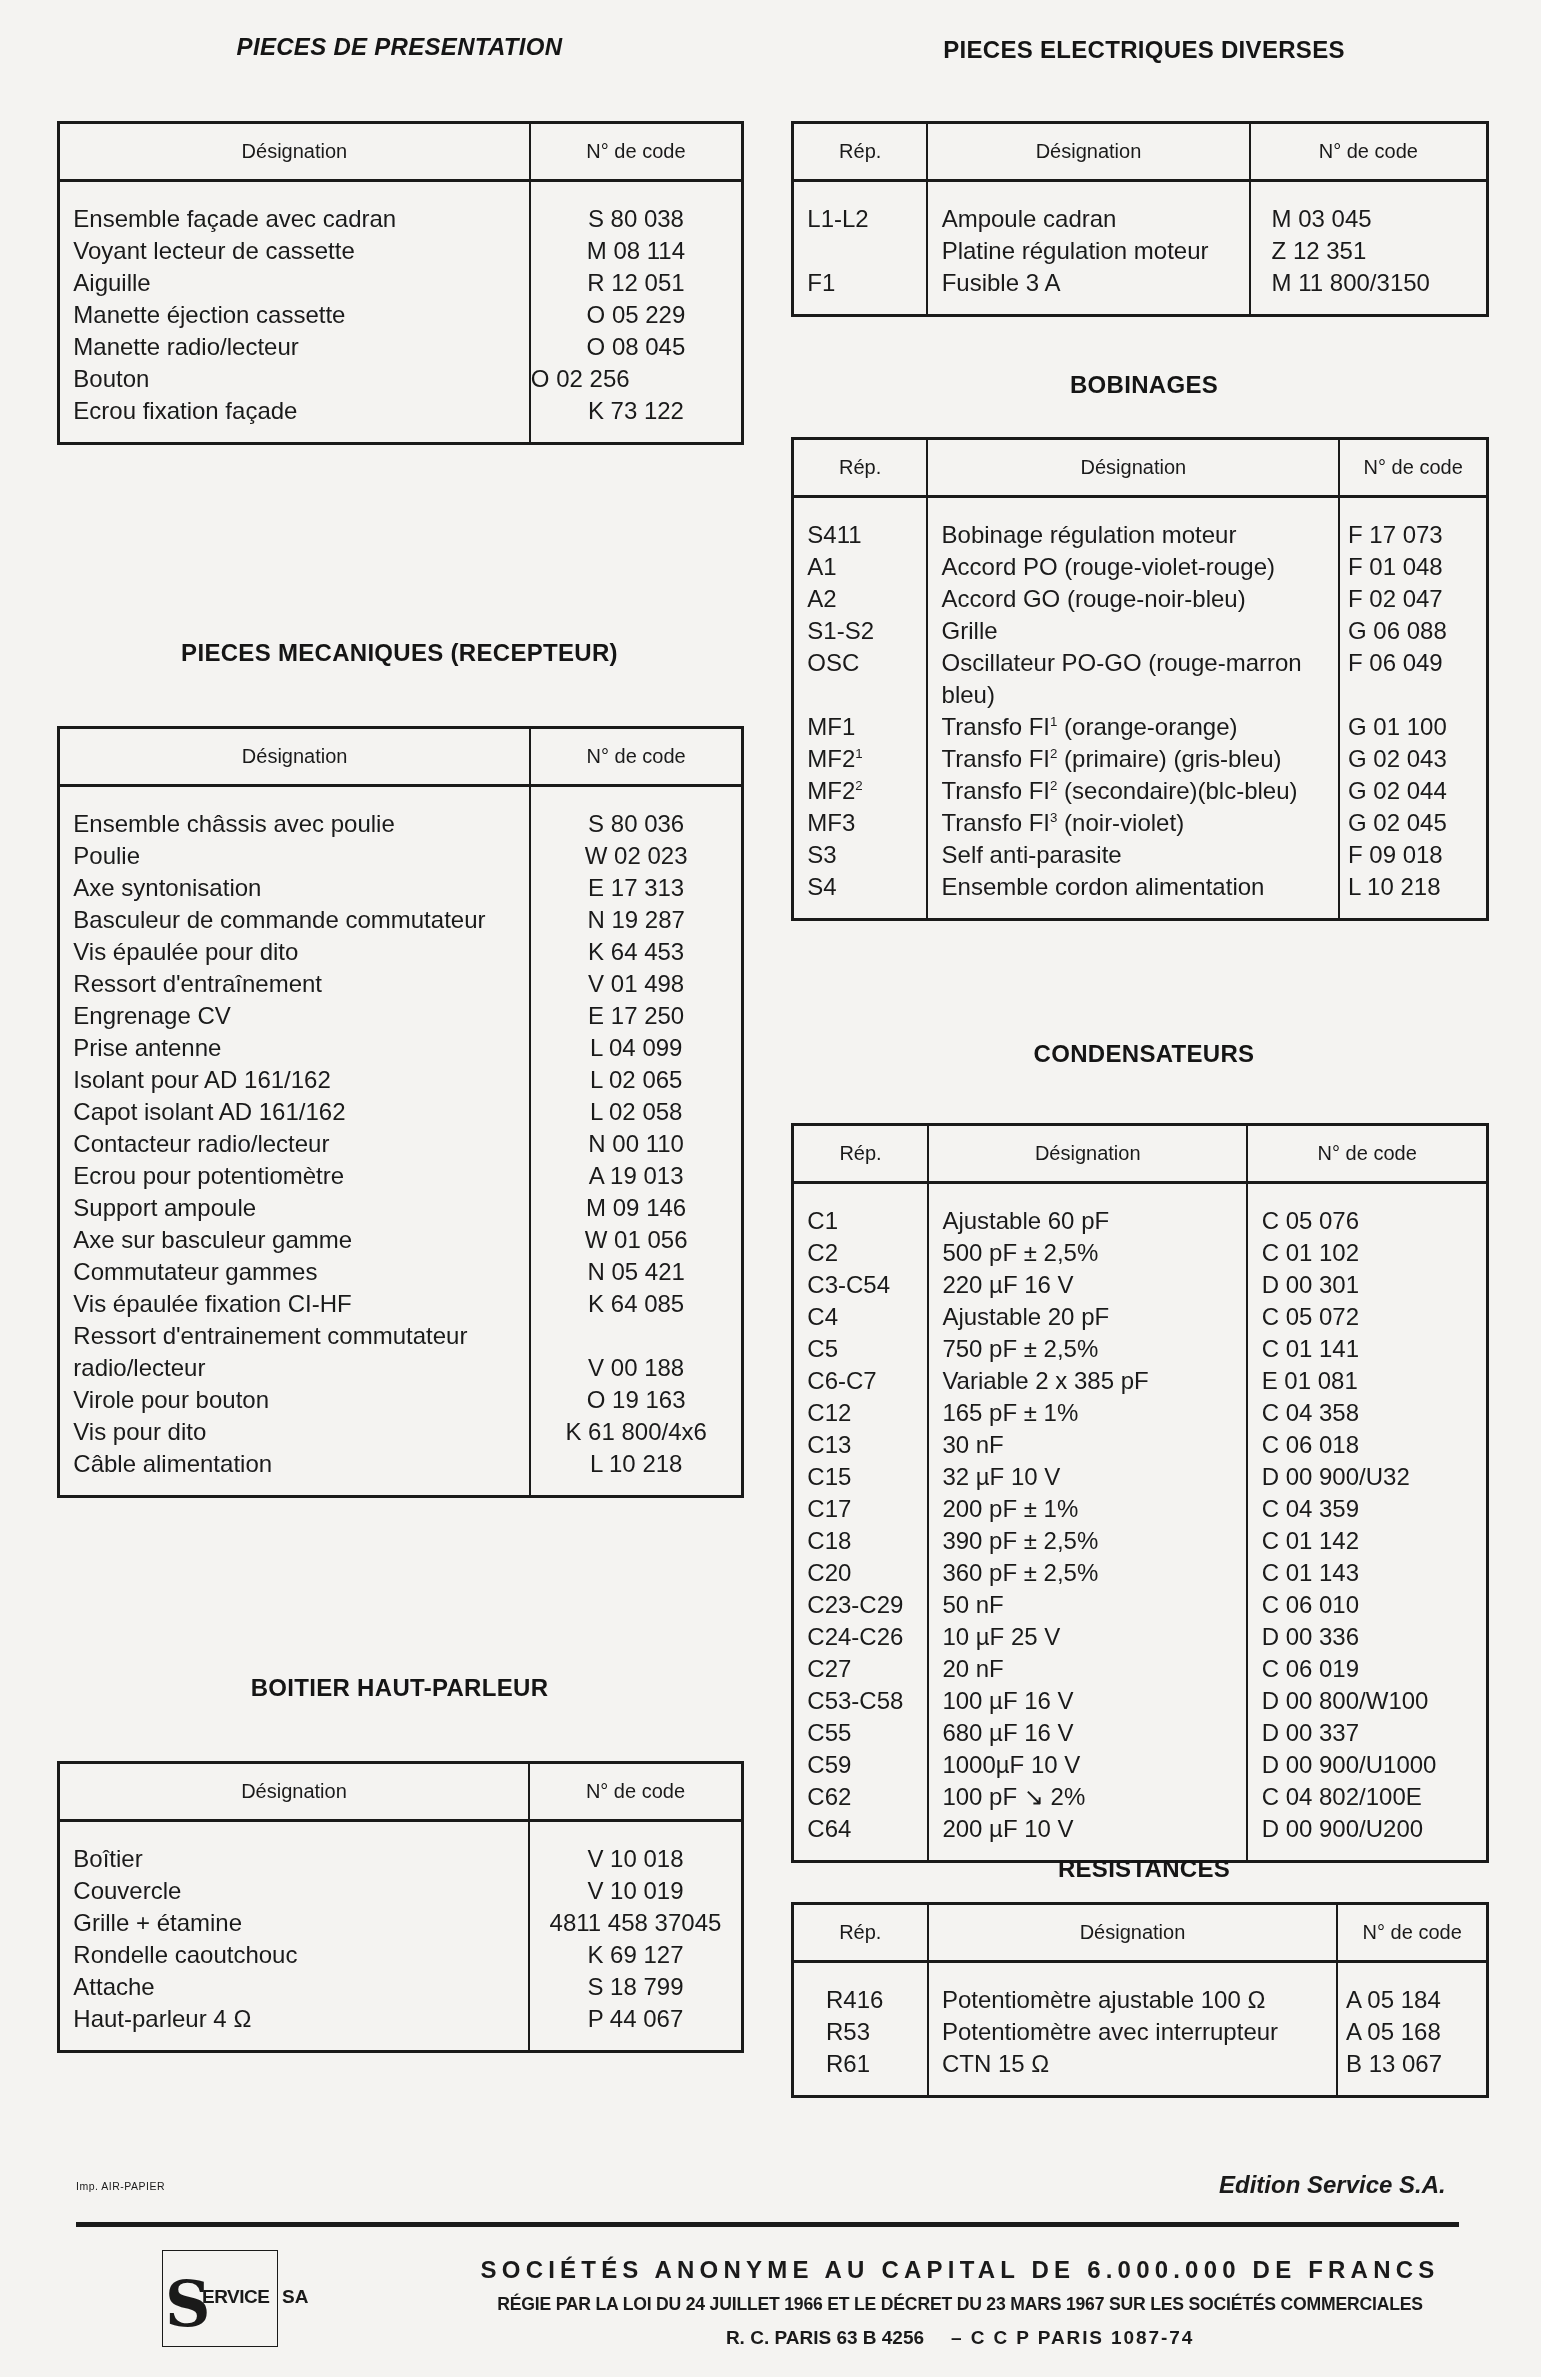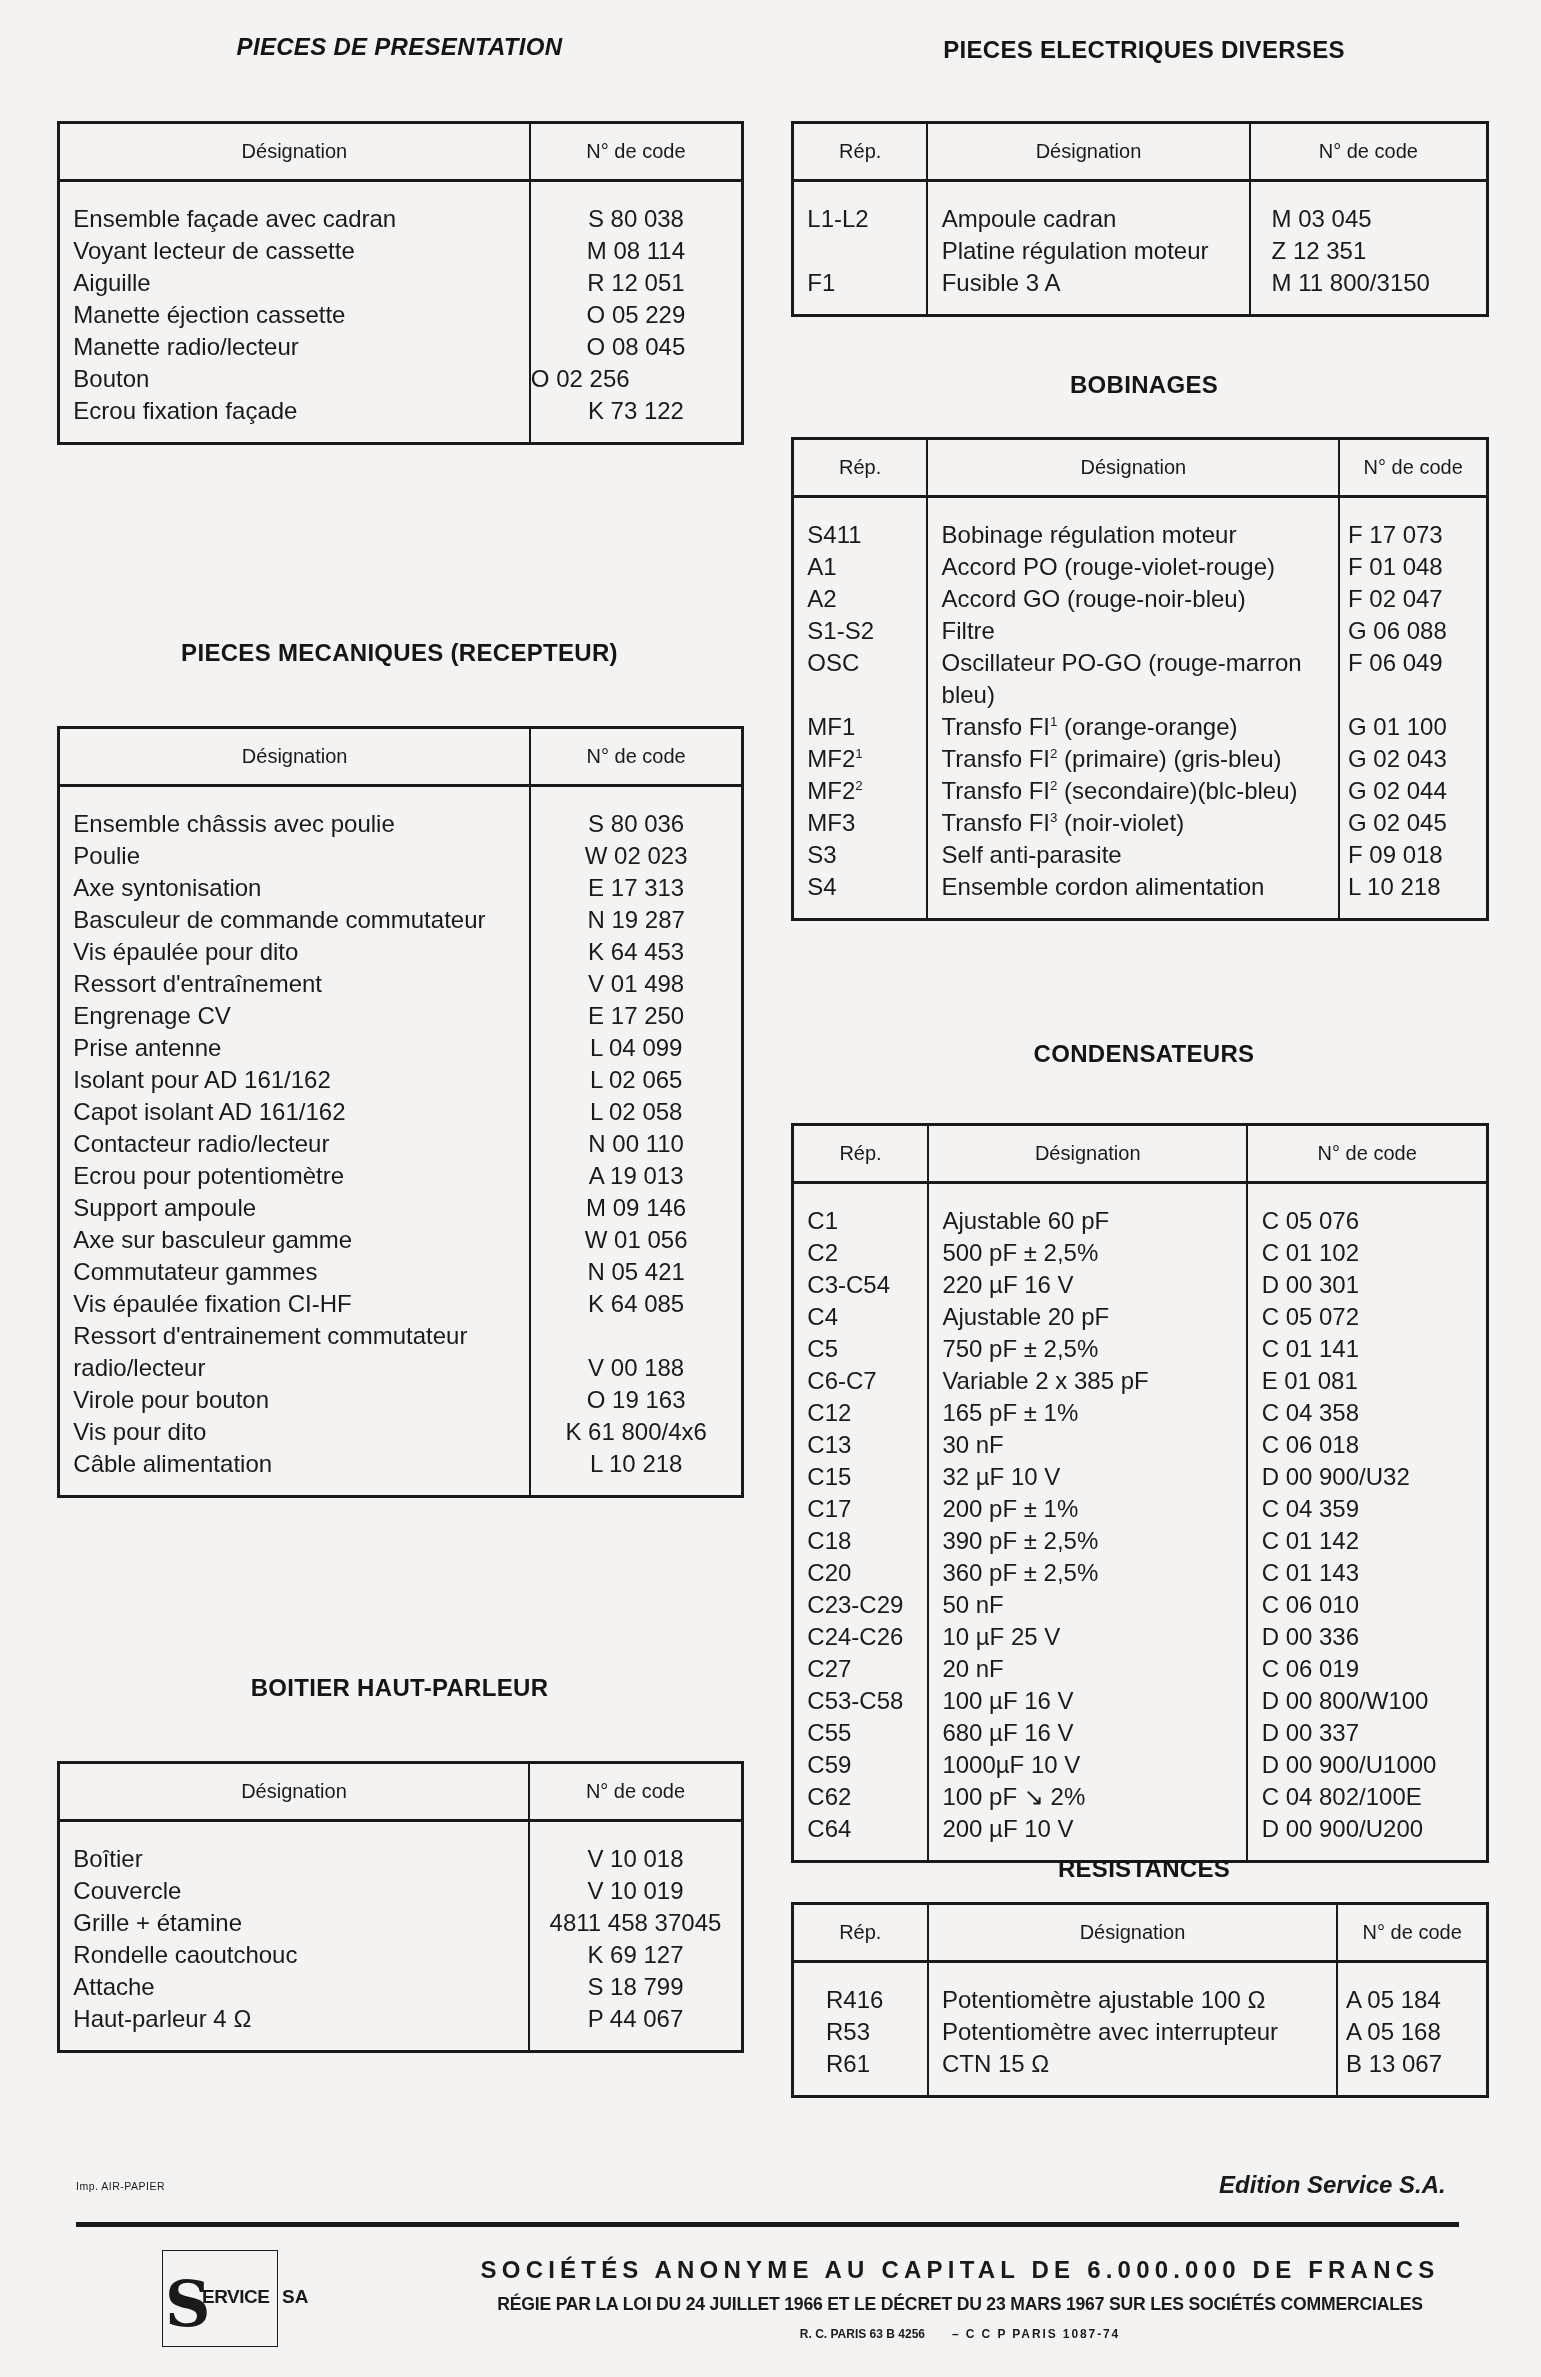--- a/index.html
+++ b/index.html
@@ -55,21 +55,21 @@
   .edition { position: absolute; left: 1219px; top: 2171px; font-size: 24px; font-style: italic; font-weight: bold; }
   .logo-box {
     position: absolute; left: 162px; top: 2250px; width: 114px; height: 95px;
     border: 1.9px solid #1a1a1a; border-left-width: 1px; border-right-width: 1px;
   }
   .logo-s { position: absolute; left: 165px; top: 2276px; font-size: 63px; font-weight: bold; line-height: 57px; font-family: "DejaVu Serif", serif; }
   .logo-rest { position: absolute; left: 202px; top: 2286px; font-size: 19px; font-weight: bold; letter-spacing: -0.5px; }
   .logo-sa { position: absolute; left: 282px; top: 2286px; font-size: 19px; font-weight: bold; }
   .company-line1 { position: absolute; left: 455px; top: 2256px; width: 1010px; text-align: center; font-size: 24px; font-weight: bold; letter-spacing: 5.2px; }
   .company-line2 { position: absolute; left: 455px; top: 2294px; width: 1010px; text-align: center; font-size: 17.6px; font-weight: bold; letter-spacing: -0.2px; }
-  .company-line3 { position: absolute; left: 455px; top: 2327px; width: 1010px; text-align: center; font-size: 12px; font-weight: bold; }
+  .company-line3 { position: absolute; left: 455px; top: 2327px; width: 1010px; text-align: center; font-size: 19px; font-weight: bold; }
   .company-line3 .ccp { margin-left: 27px; letter-spacing: 1.9px; }
 </style>
 </head>
 <body>
 
 <div class="section-title" style="left:57px; top:33px; width:685px;font-style:italic;">PIECES DE PRESENTATION</div>
 <table class="parts" style="left:57px; top:121px; width:687px;">
   <colgroup>
       <col style="width:473px">
       <col style="width:214px">
@@ -349,21 +349,21 @@
         <td><span>Accord PO (rouge-violet-rouge)</span></td>
         <td style="padding-left:7.6px">F 01 048</td>
       </tr>
       <tr>
         <td><span>A2</span></td>
         <td><span>Accord GO (rouge-noir-bleu)</span></td>
         <td style="padding-left:7.6px">F 02 047</td>
       </tr>
       <tr>
         <td><span>S1-S2</span></td>
-        <td><span>Filtre</span></td>
+        <td><span>Grille</span></td>
         <td style="padding-left:7.6px">G 06 088</td>
       </tr>
       <tr>
         <td><span>OSC</span></td>
         <td><span>Oscillateur PO-GO (rouge-marron</span></td>
         <td style="padding-left:7.6px">F 06 049</td>
       </tr>
       <tr>
         <td><span></span></td>
         <td><span>bleu)</span></td>

